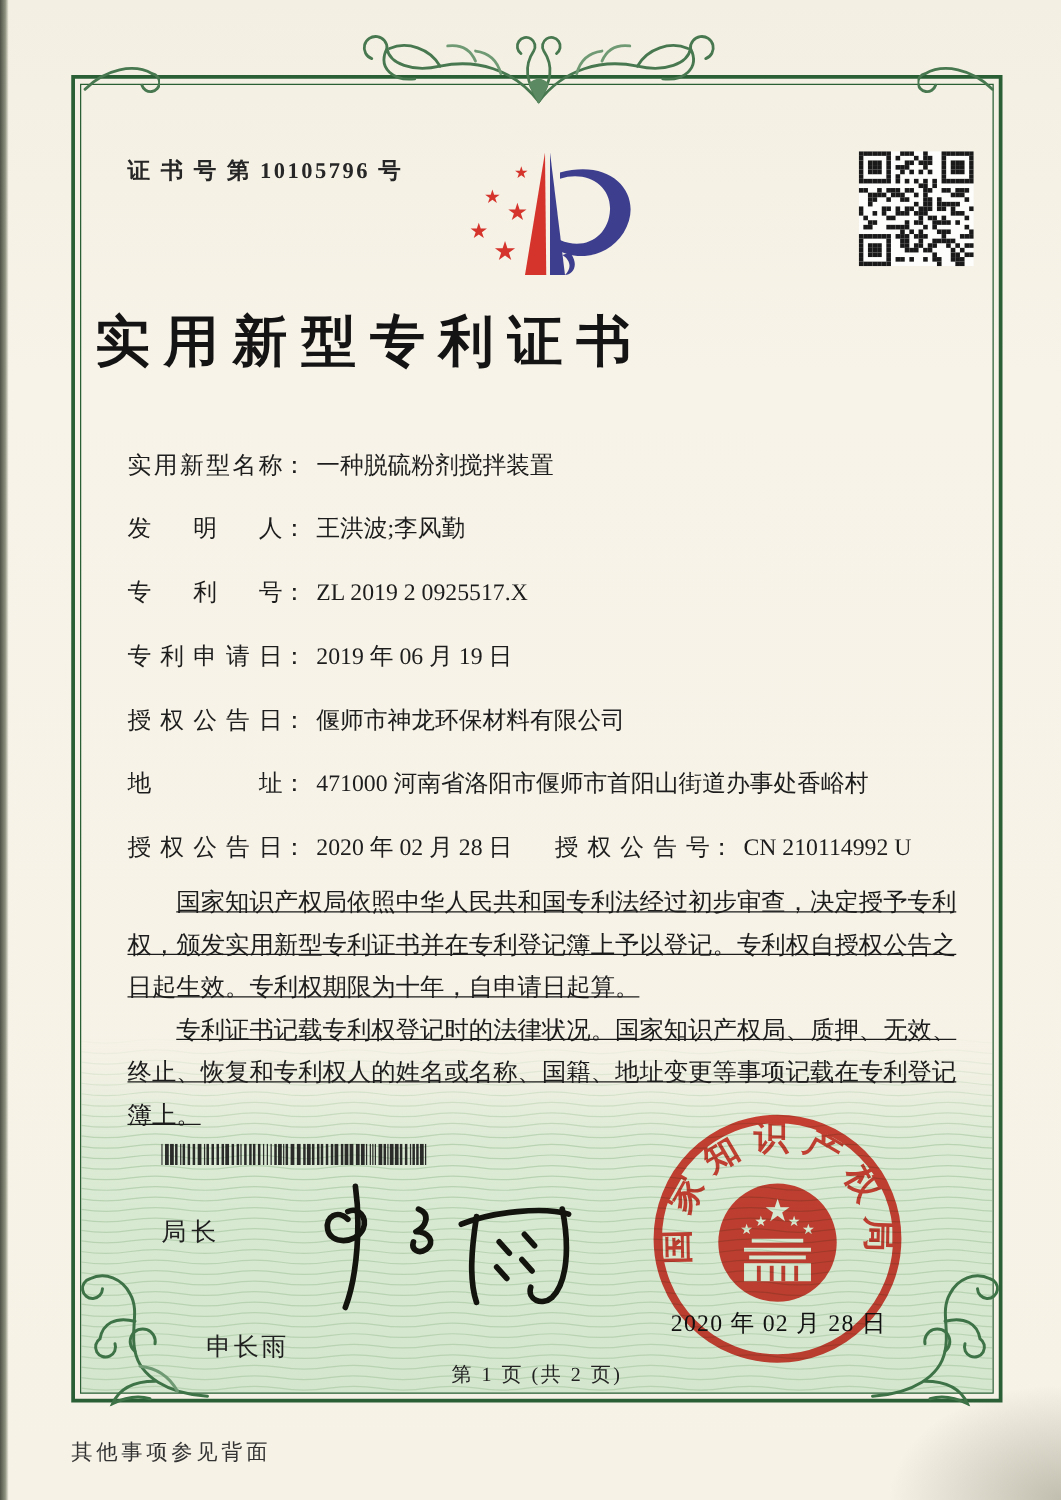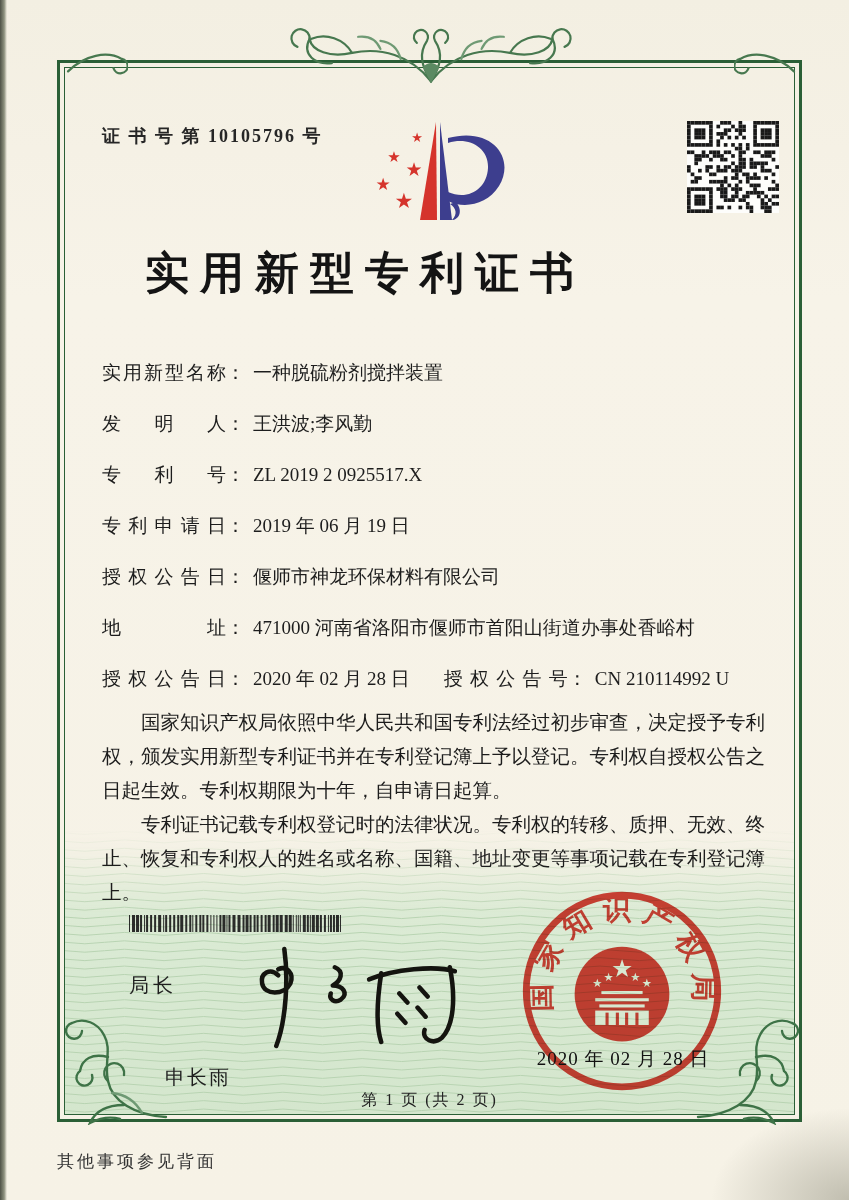--- a/index.html
+++ b/index.html
@@ -23,30 +23,30 @@
   .orn{position:absolute;}
   .orn-top{left:259px;top:20px;width:344px;height:74px;}
   .orn-tl{left:66px;top:42px;width:62px;height:38px;}
   .orn-tr{left:734px;top:42px;width:62px;height:38px;transform:scaleX(-1);}
   .orn-bl{left:54px;top:995px;width:118px;height:130px;}
   .orn-br{left:692px;top:995px;width:118px;height:130px;transform:scaleX(-1);}
   .cert-no{position:absolute;left:102px;top:124px;font-size:18px;letter-spacing:2px;color:#262626;font-weight:bold;}
   .logo{position:absolute;left:360px;top:108px;width:172px;height:128px;}
   .logo text{font-family:"DejaVu Sans",sans-serif;text-anchor:middle;}
   .qr{position:absolute;left:687px;top:121px;width:92px;height:92px;}
-  .title{position:absolute;left:57px;top:244px;width:616px;margin:0;text-align:center;
-    font-size:44px;font-weight:700;letter-spacing:11px;color:#141414;}
+  .title{position:absolute;left:57px;top:244px;width:616px;margin:0;
+    font-size:44px;font-weight:700;letter-spacing:11px;color:#141414;padding-left:19px;}
   .fields{position:absolute;left:102px;top:359px;width:664px;font-size:19px;color:#1d1d1d;}
   .row{display:flex;height:51px;align-items:flex-start;line-height:27px;white-space:nowrap;}
   .lbl{display:inline-block;width:124px;text-align:justify;text-align-last:justify;-moz-text-align-last:justify;}
   .colon{margin-right:8px;}
   .grant{gap:34px;}
   .pair{display:flex;}
   .notice{position:absolute;left:102px;top:706px;width:663px;font-size:19.5px;line-height:34px;text-align:justify;color:#1c1c1c;}
-  .notice p{margin:0;text-indent:2em;}
+  .notice p{margin:0;text-indent:2em;text-decoration:underline;}
   .barcode{position:absolute;left:129px;top:915px;width:216px;height:17px;opacity:.92;}
   .sign-title{position:absolute;left:129px;top:972px;font-size:20px;letter-spacing:4px;}
   .sign-name{position:absolute;left:129px;top:1064px;font-size:20px;letter-spacing:2px;margin-left:36px;}
   .signature{position:absolute;left:248px;top:936px;width:222px;height:118px;}
   .seal{position:absolute;left:519px;top:888px;width:206px;height:206px;mix-blend-mode:multiply;opacity:.93;}
   .seal text{font-family:"Liberation Serif","DejaVu Serif",serif;}
   .seal-ring-text{font-size:27px;font-weight:bold;letter-spacing:10px;fill:#dd352b;}
   .seal-date{position:absolute;left:524px;top:1046px;width:198px;text-align:center;font-size:19px;letter-spacing:1px;color:#111;z-index:3;}
   .page-num{position:absolute;left:57px;top:1090px;width:745px;text-align:center;font-size:16px;letter-spacing:2px;color:#222;}
   .back-note{position:absolute;left:57px;top:1150px;width:745px;font-size:17px;letter-spacing:3px;color:#333;}
@@ -487,21 +487,21 @@
       <span class="pair">
         <span class="lbl">授权公告号</span>
           <span class="colon">：</span>
           <span class="val">CN 210114992 U</span>
       </span>
     </div>
   </div>
 
   <div class="notice">
     <p>国家知识产权局依照中华人民共和国专利法经过初步审查，决定授予专利权，颁发实用新型专利证书并在专利登记簿上予以登记。专利权自授权公告之日起生效。专利权期限为十年，自申请日起算。</p>
-    <p>专利证书记载专利权登记时的法律状况。专利权的转移、质押、无效、终止、恢复和专利权人的姓名或名称、国籍、地址变更等事项记载在专利登记簿上。</p>
+    <p>专利证书记载专利权登记时的法律状况。国家知识产权局、质押、无效、终止、恢复和专利权人的姓名或名称、国籍、地址变更等事项记载在专利登记簿上。</p>
   </div>
 
   <svg id="barcode" class="barcode" viewBox="0 0 215 17" preserveAspectRatio="none">
       <rect x="0" y="0" width="1" height="17" fill="#1c1c1c"></rect>
       <rect x="3" y="0" width="3" height="17" fill="#1c1c1c"></rect>
       <rect x="7" y="0" width="3" height="17" fill="#1c1c1c"></rect>
       <rect x="11" y="0" width="2" height="17" fill="#1c1c1c"></rect>
       <rect x="15" y="0" width="1" height="17" fill="#1c1c1c"></rect>
       <rect x="17" y="0" width="2" height="17" fill="#1c1c1c"></rect>
       <rect x="21" y="0" width="2" height="17" fill="#1c1c1c"></rect>

